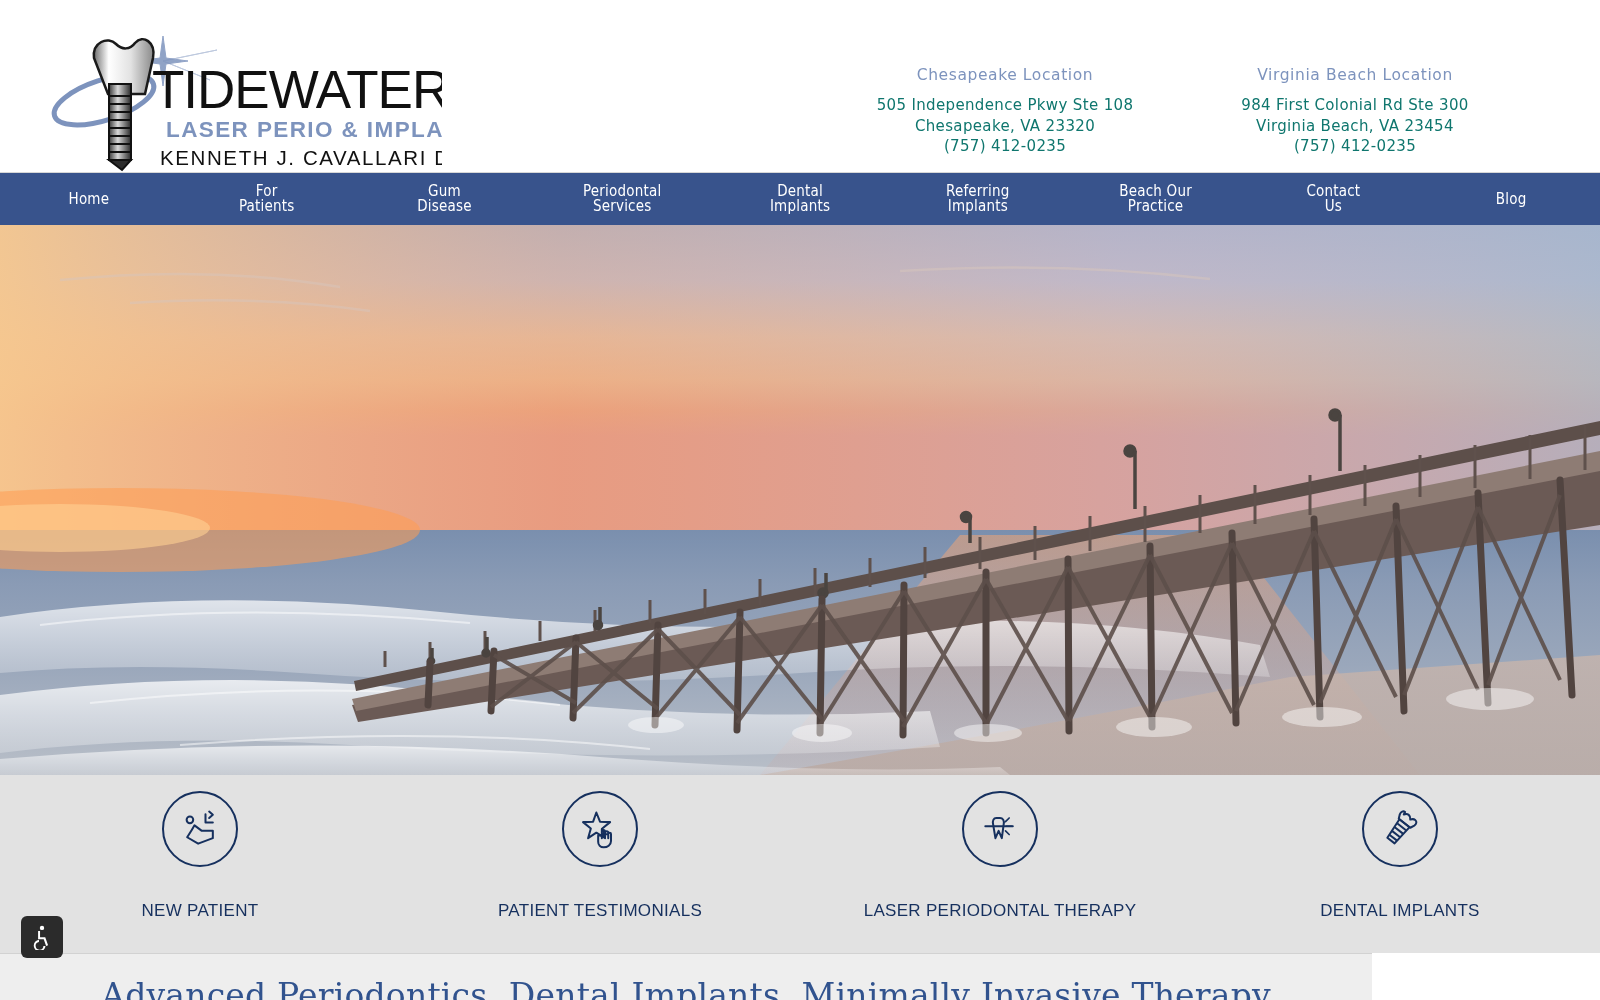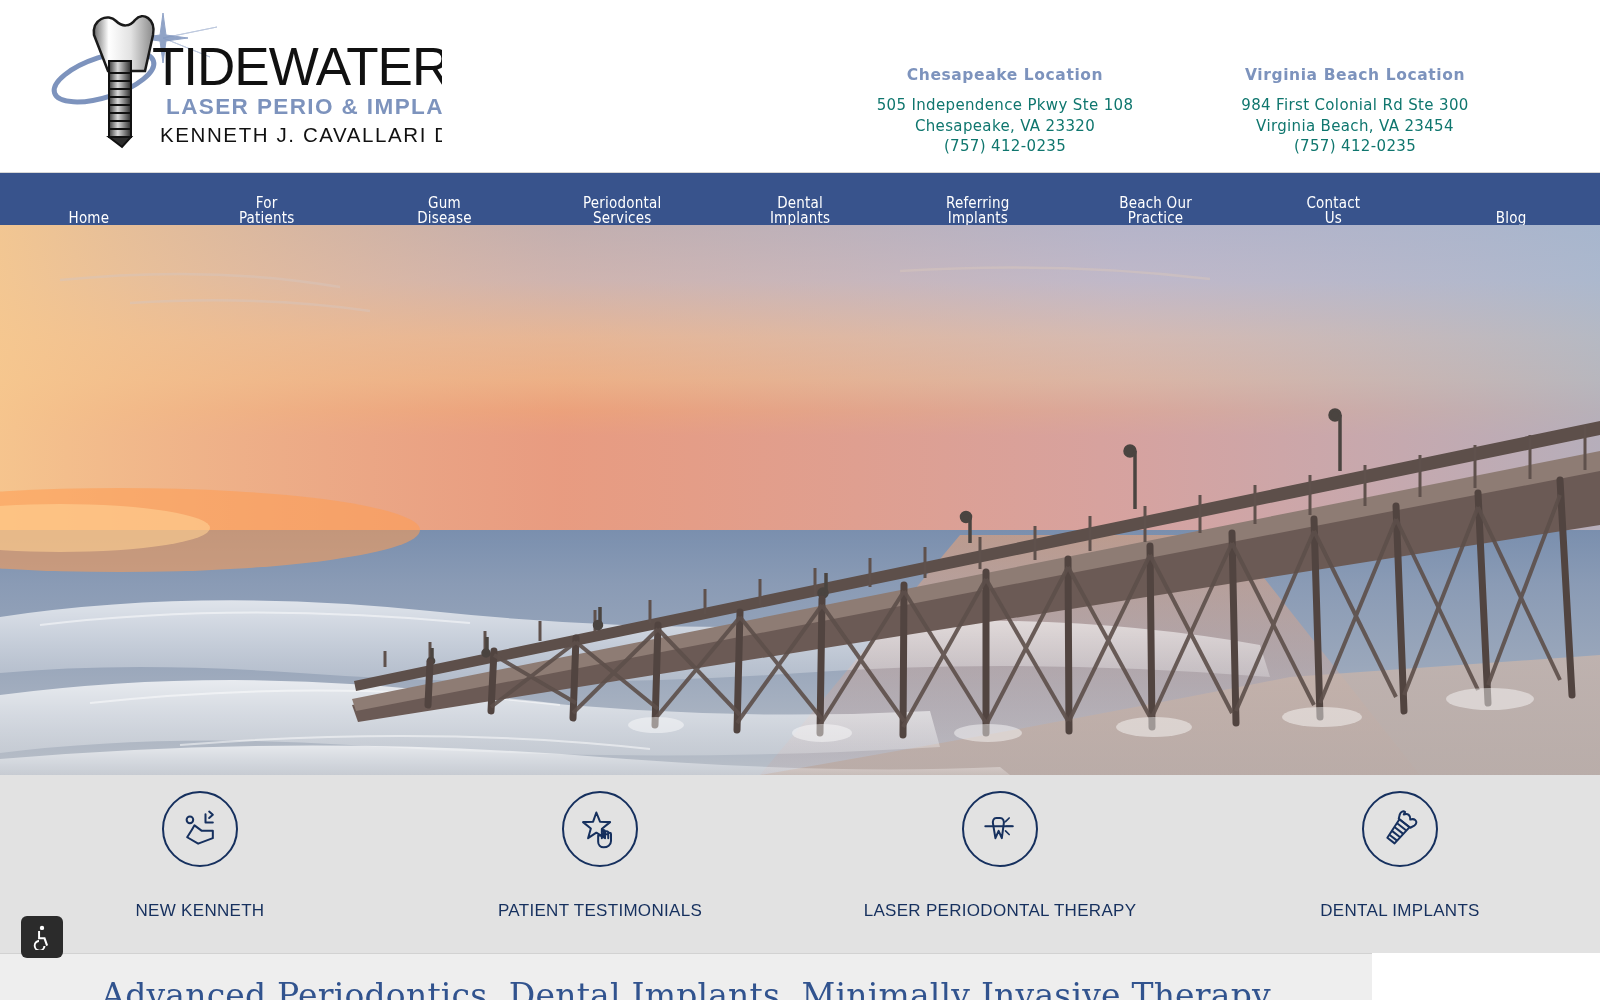--- a/index.html
+++ b/index.html
@@ -13,34 +13,34 @@
 
   
   .header {
     position: relative;
     width: 1600px; height: 172px;
     background: #ffffff;
     display: flex; align-items: flex-start;
   }
 
   .logo-wrap {
-    position: absolute; left: 42px; top: 5px;
+    position: absolute; left: 42px; top: 28px;
     width: 400px; height: 148px;
   }
   .logo-svg { display: block; }
 
   .locations {
     position: absolute; left: 830px; top: 66px;
     width: 700px;
     display: flex;
   }
   .loc-col { flex: 1; text-align: center; }
   .loc-title {
     font-family: "DejaVu Sans", sans-serif;
-    font-size: 15.5px; font-weight: 700;
+    font-size: 15.5px; font-weight: 400;
     letter-spacing: 0.6px;
     color: #7d93bd;
     margin-bottom: 11px;
   }
   .loc-line {
     font-family: "DejaVu Sans", sans-serif;
     font-size: 15px; color: #0f766e;
     letter-spacing: 0.35px;
     line-height: 20.5px;
   }
@@ -48,21 +48,21 @@
   
   .nav {
     width: 1600px; height: 53px;
     background: #38538c;
     border-top: 1px solid #d7d7d7;
     display: flex; align-items: center;
     position: relative;
   }
   .nav-inner {
     width: 1600px; height: 53px;
-    display: flex; align-items: flex-end;
+    display: flex; align-items: center;
   }
   .nav-item {
     flex: 1;
     text-align: center;
     color: #ffffff;
     font-family: "DejaVu Sans Condensed", "Liberation Sans Narrow", "Liberation Sans", sans-serif;
     font-size: 15px;
     line-height: 15px;
     letter-spacing: 0.2px;
     padding: 0 4px;
@@ -426,21 +426,21 @@
 
   <div class="ql-item">
     <div class="ql-circle">
       <svg width="44" height="44" viewBox="0 0 48 48" fill="none" stroke="#16305e" stroke-width="2.2" stroke-linecap="round" stroke-linejoin="round">
         <circle cx="13" cy="14" r="3.6"></circle>
         <path d="M18 20 L26 26 L38 26 L38 34 L22 40 L10 33 L15 25 Z"></path>
         <path d="M30 8 L30 17 L38 17"></path>
         <path d="M34 5 L38 8.5 L34 12"></path>
       </svg>
     </div>
-    <div class="ql-label">NEW KENNETH</div>
+    <div class="ql-label">NEW PATIENT</div>
   </div>
 
   <div class="ql-item">
     <div class="ql-circle">
       <svg width="44" height="44" viewBox="0 0 48 48" fill="none" stroke="#16305e" stroke-width="2.2" stroke-linecap="round" stroke-linejoin="round">
         <path d="M20 6 L24 16 L35 16.5 L26.5 23.5 L29.5 34 L20 28 L11 34 L14 23.5 L5.5 16.5 L16.5 16 Z"></path>
         <path d="M26 24 L26 34 M26 27 C26 24.5 29.5 24.5 29.5 27 L29.5 33
                  M29.5 28 C29.5 25.8 33 25.8 33 28 L33 34
                  M33 29.5 C33 27.5 36 27.5 36 29.5 L36 37
                  C36 41.5 32 44 28 44 C24.5 44 22 41.5 22 38 L22 31 Z"></path>

